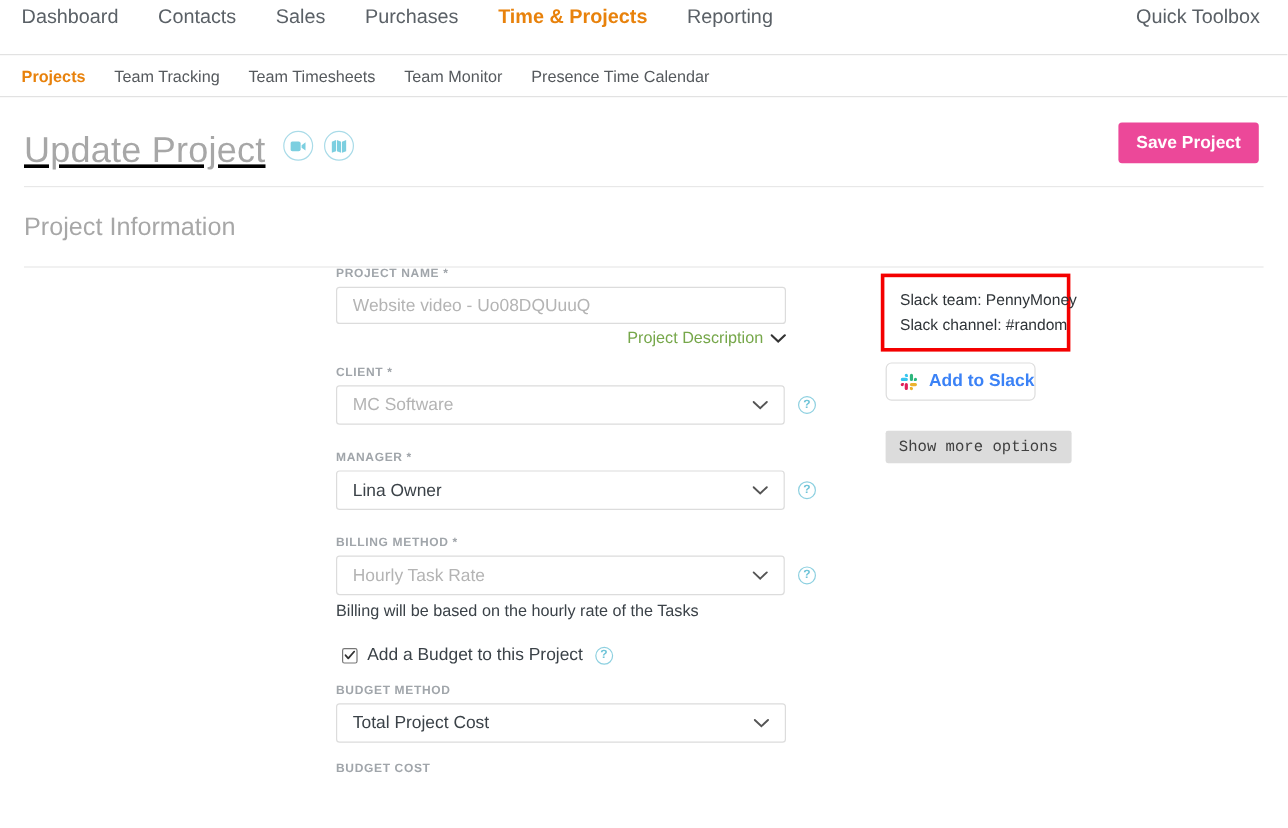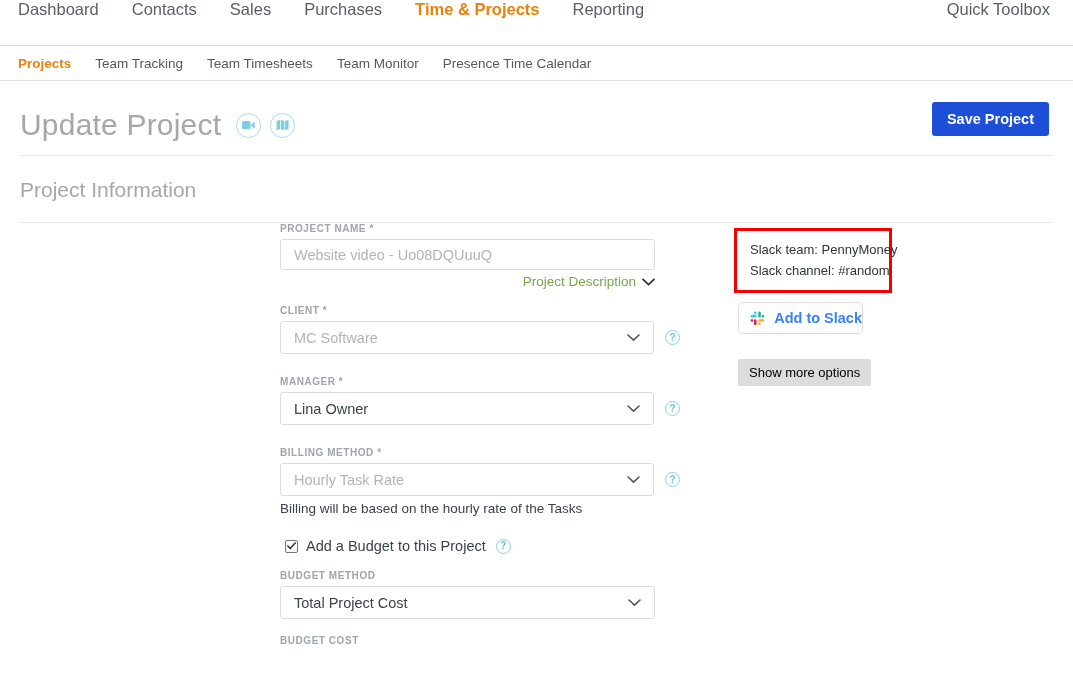--- a/index.html
+++ b/index.html
@@ -8,20 +8,21 @@
     height: 690px;
     background: #ffffff;
     font-family: "Liberation Sans", sans-serif;
     overflow: hidden;
   }
 
   
   .topnav {
     height: 46px;
     display: flex;
+    align-items: center;
     padding: 0 22px 16px 18px;
     border-bottom: 1px solid #e2e2e2;
     position: relative;
   }
   .topnav-item {
     font-size: 16.5px;
     color: #5a6066;
     margin-right: 33px;
     white-space: nowrap;
     cursor: pointer;
@@ -55,44 +56,45 @@
   }
   .subnav-item.active {
     color: #e8820c;
     font-weight: bold;
   }
 
   
   .page-head {
     padding: 28px 22px 0 20px;
     display: flex;
-    align-items: center;
+    align-items: flex-start;
     position: relative;
     height: 60px;
+    text-decoration: underline;
   }
   .page-title {
     font-size: 30px;
     color: #a7a7a7;
     font-weight: normal;
     letter-spacing: .2px;
   }
   .head-icons { display: flex; align-items: center; margin-left: 15px; gap: 9px; }
   .circ-icon {
     width: 25px; height: 25px;
     border-radius: 50%;
     border: 1.4px solid #a9dbe8;
     display: flex; align-items: center; justify-content: center;
     cursor: pointer;
     background: #fff;
   }
   .save-btn {
     position: absolute;
     right: 24px;
     top: 21px;
-    background: #1d4ed8;
+    background: #ec4899;
     color: #fff;
     border: none;
     border-radius: 3px;
     font-size: 14.5px;
     font-weight: bold;
     font-family: "Liberation Sans", sans-serif;
     padding: 9px 15px;
     cursor: pointer;
   }
   .divider {
@@ -230,25 +232,25 @@
   }
   .slack-btn .txt {
     font-size: 14.5px;
     font-weight: bold;
     color: #3b82f6;
     white-space: nowrap;
   }
   .more-btn {
     margin: 25px 0 0 13px;
     background: #dcdcdc;
-    color: #000000;
+    color: #404040;
     border: none;
     border-radius: 2px;
     font-size: 13px;
-    font-family: Liberation Sans, sans-serif;
+    font-family: Liberation Mono, monospace;
     padding: 6px 11px;
     cursor: pointer;
   }
 </style>
 </head>
 <body>
 
 <div class="topnav">
   <div class="topnav-item">Dashboard</div>
   <div class="topnav-item">Contacts</div>

